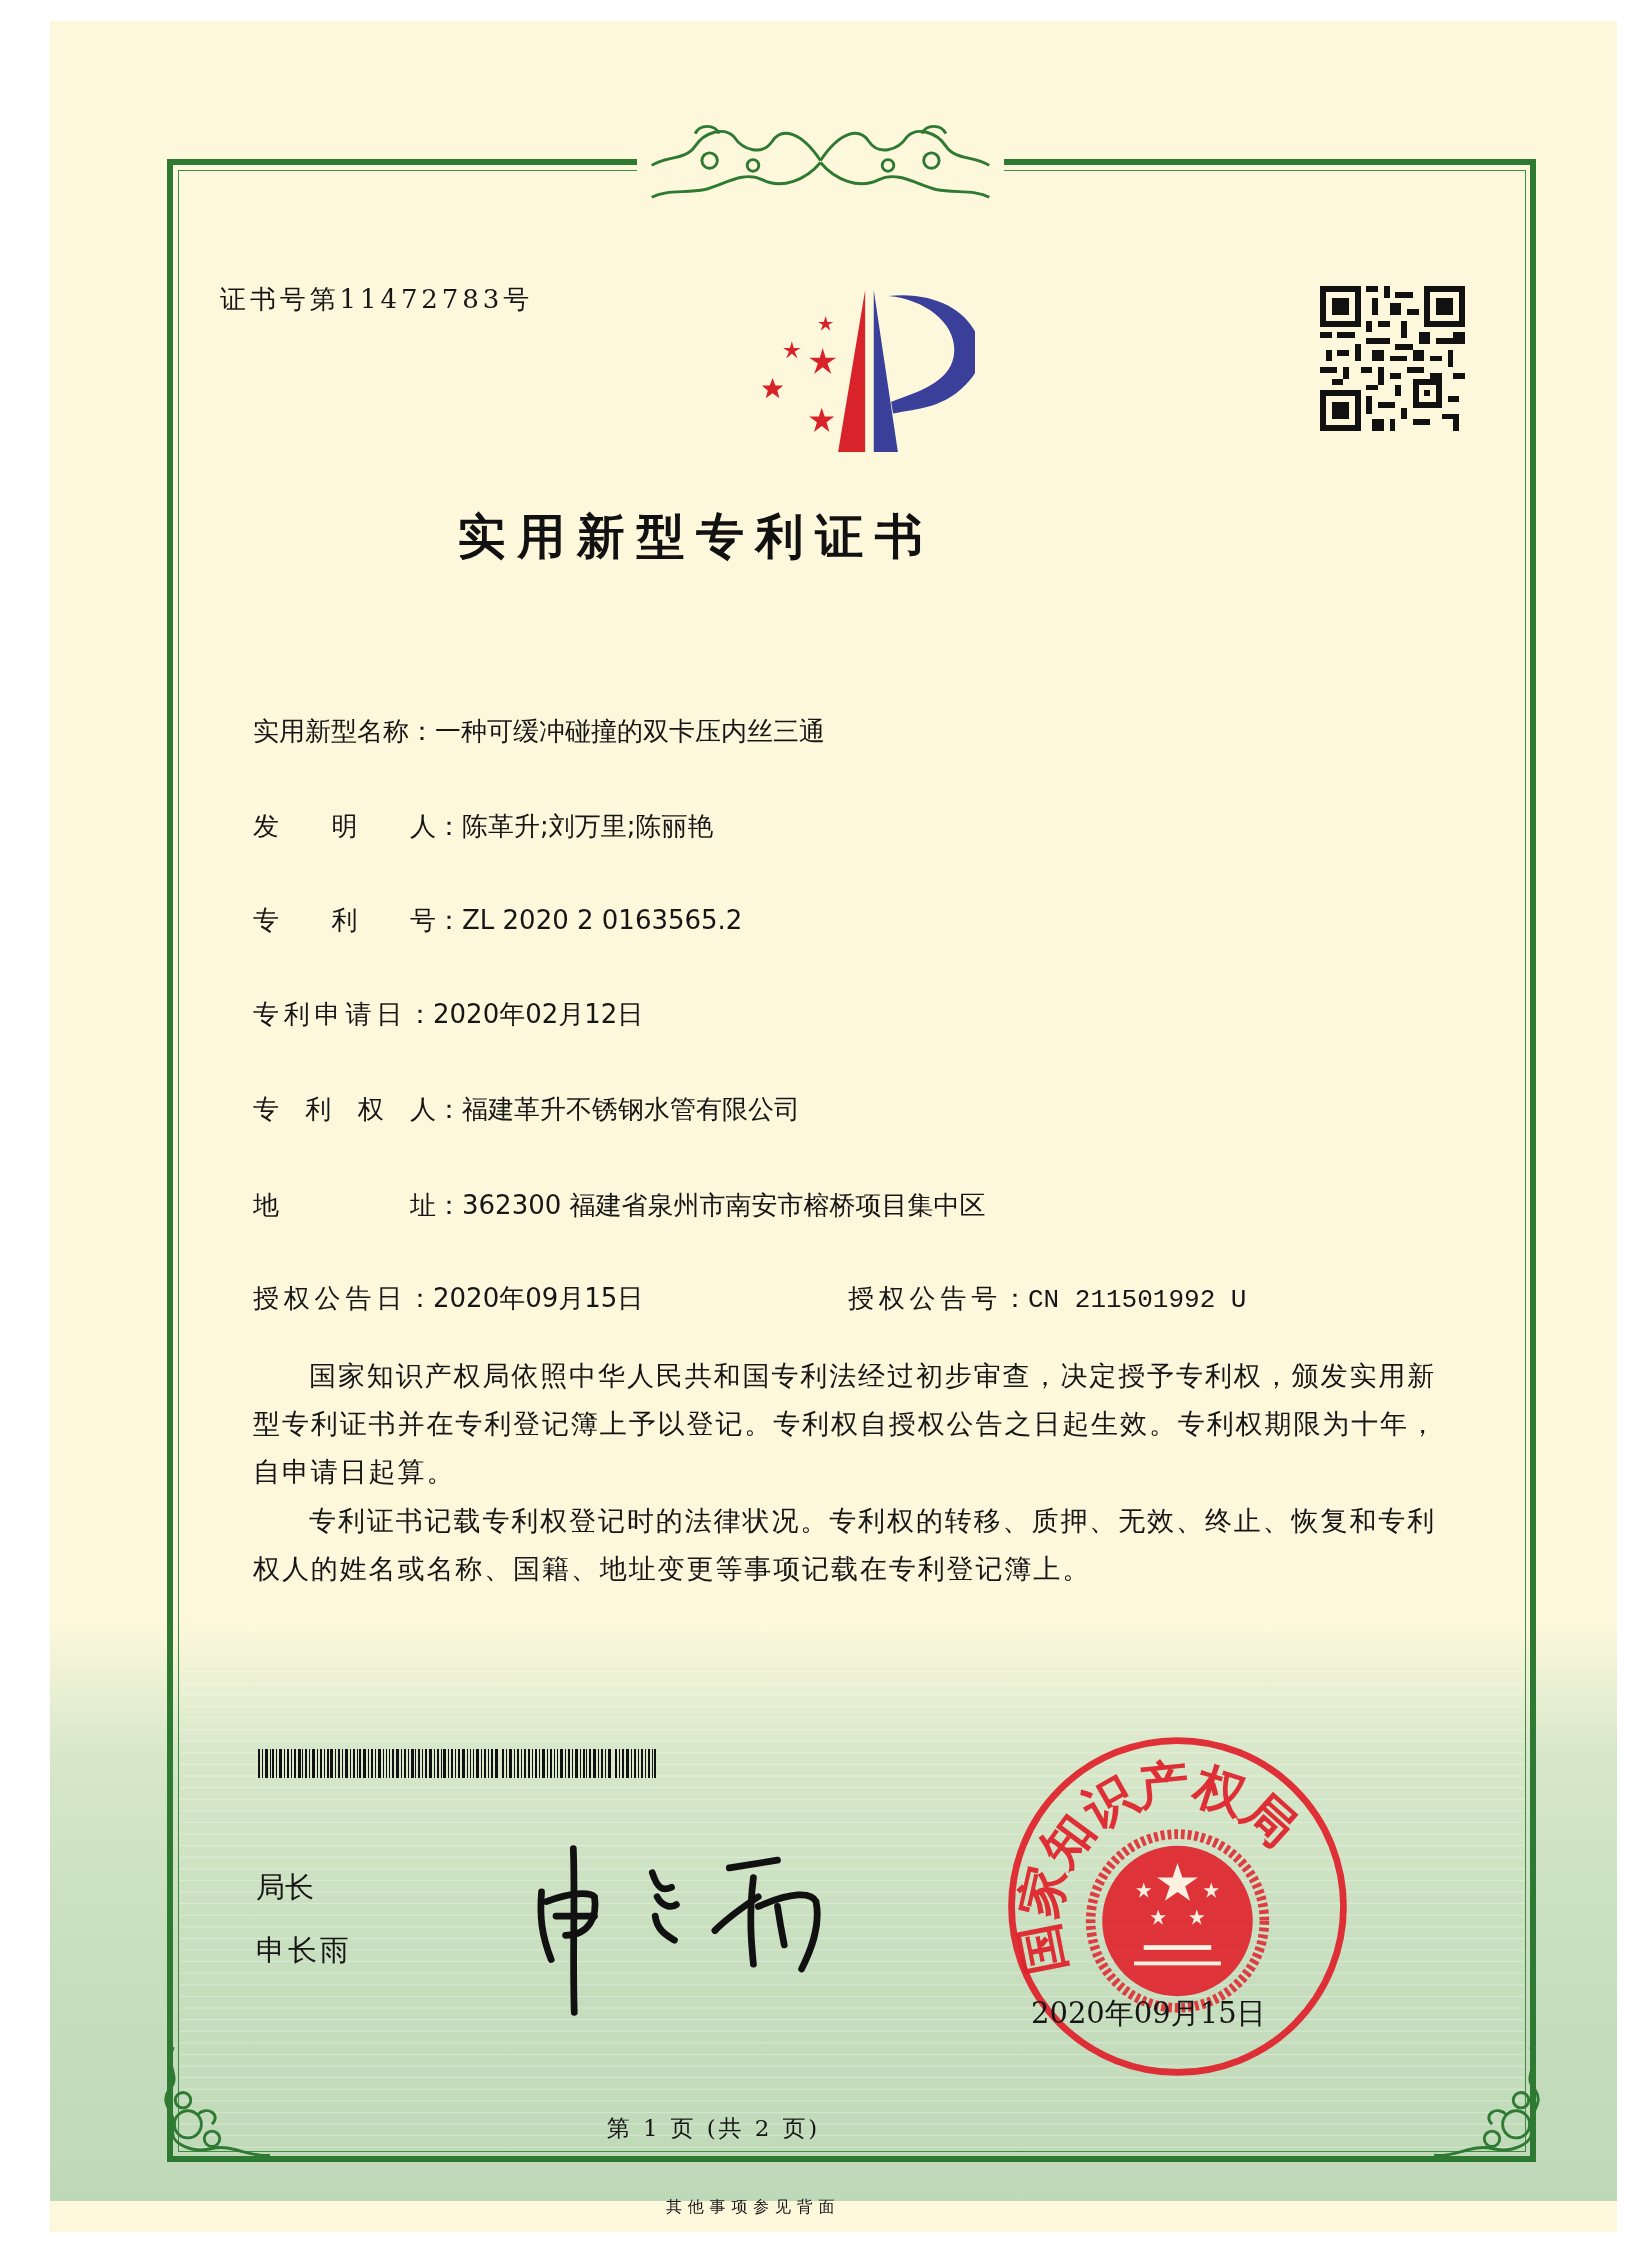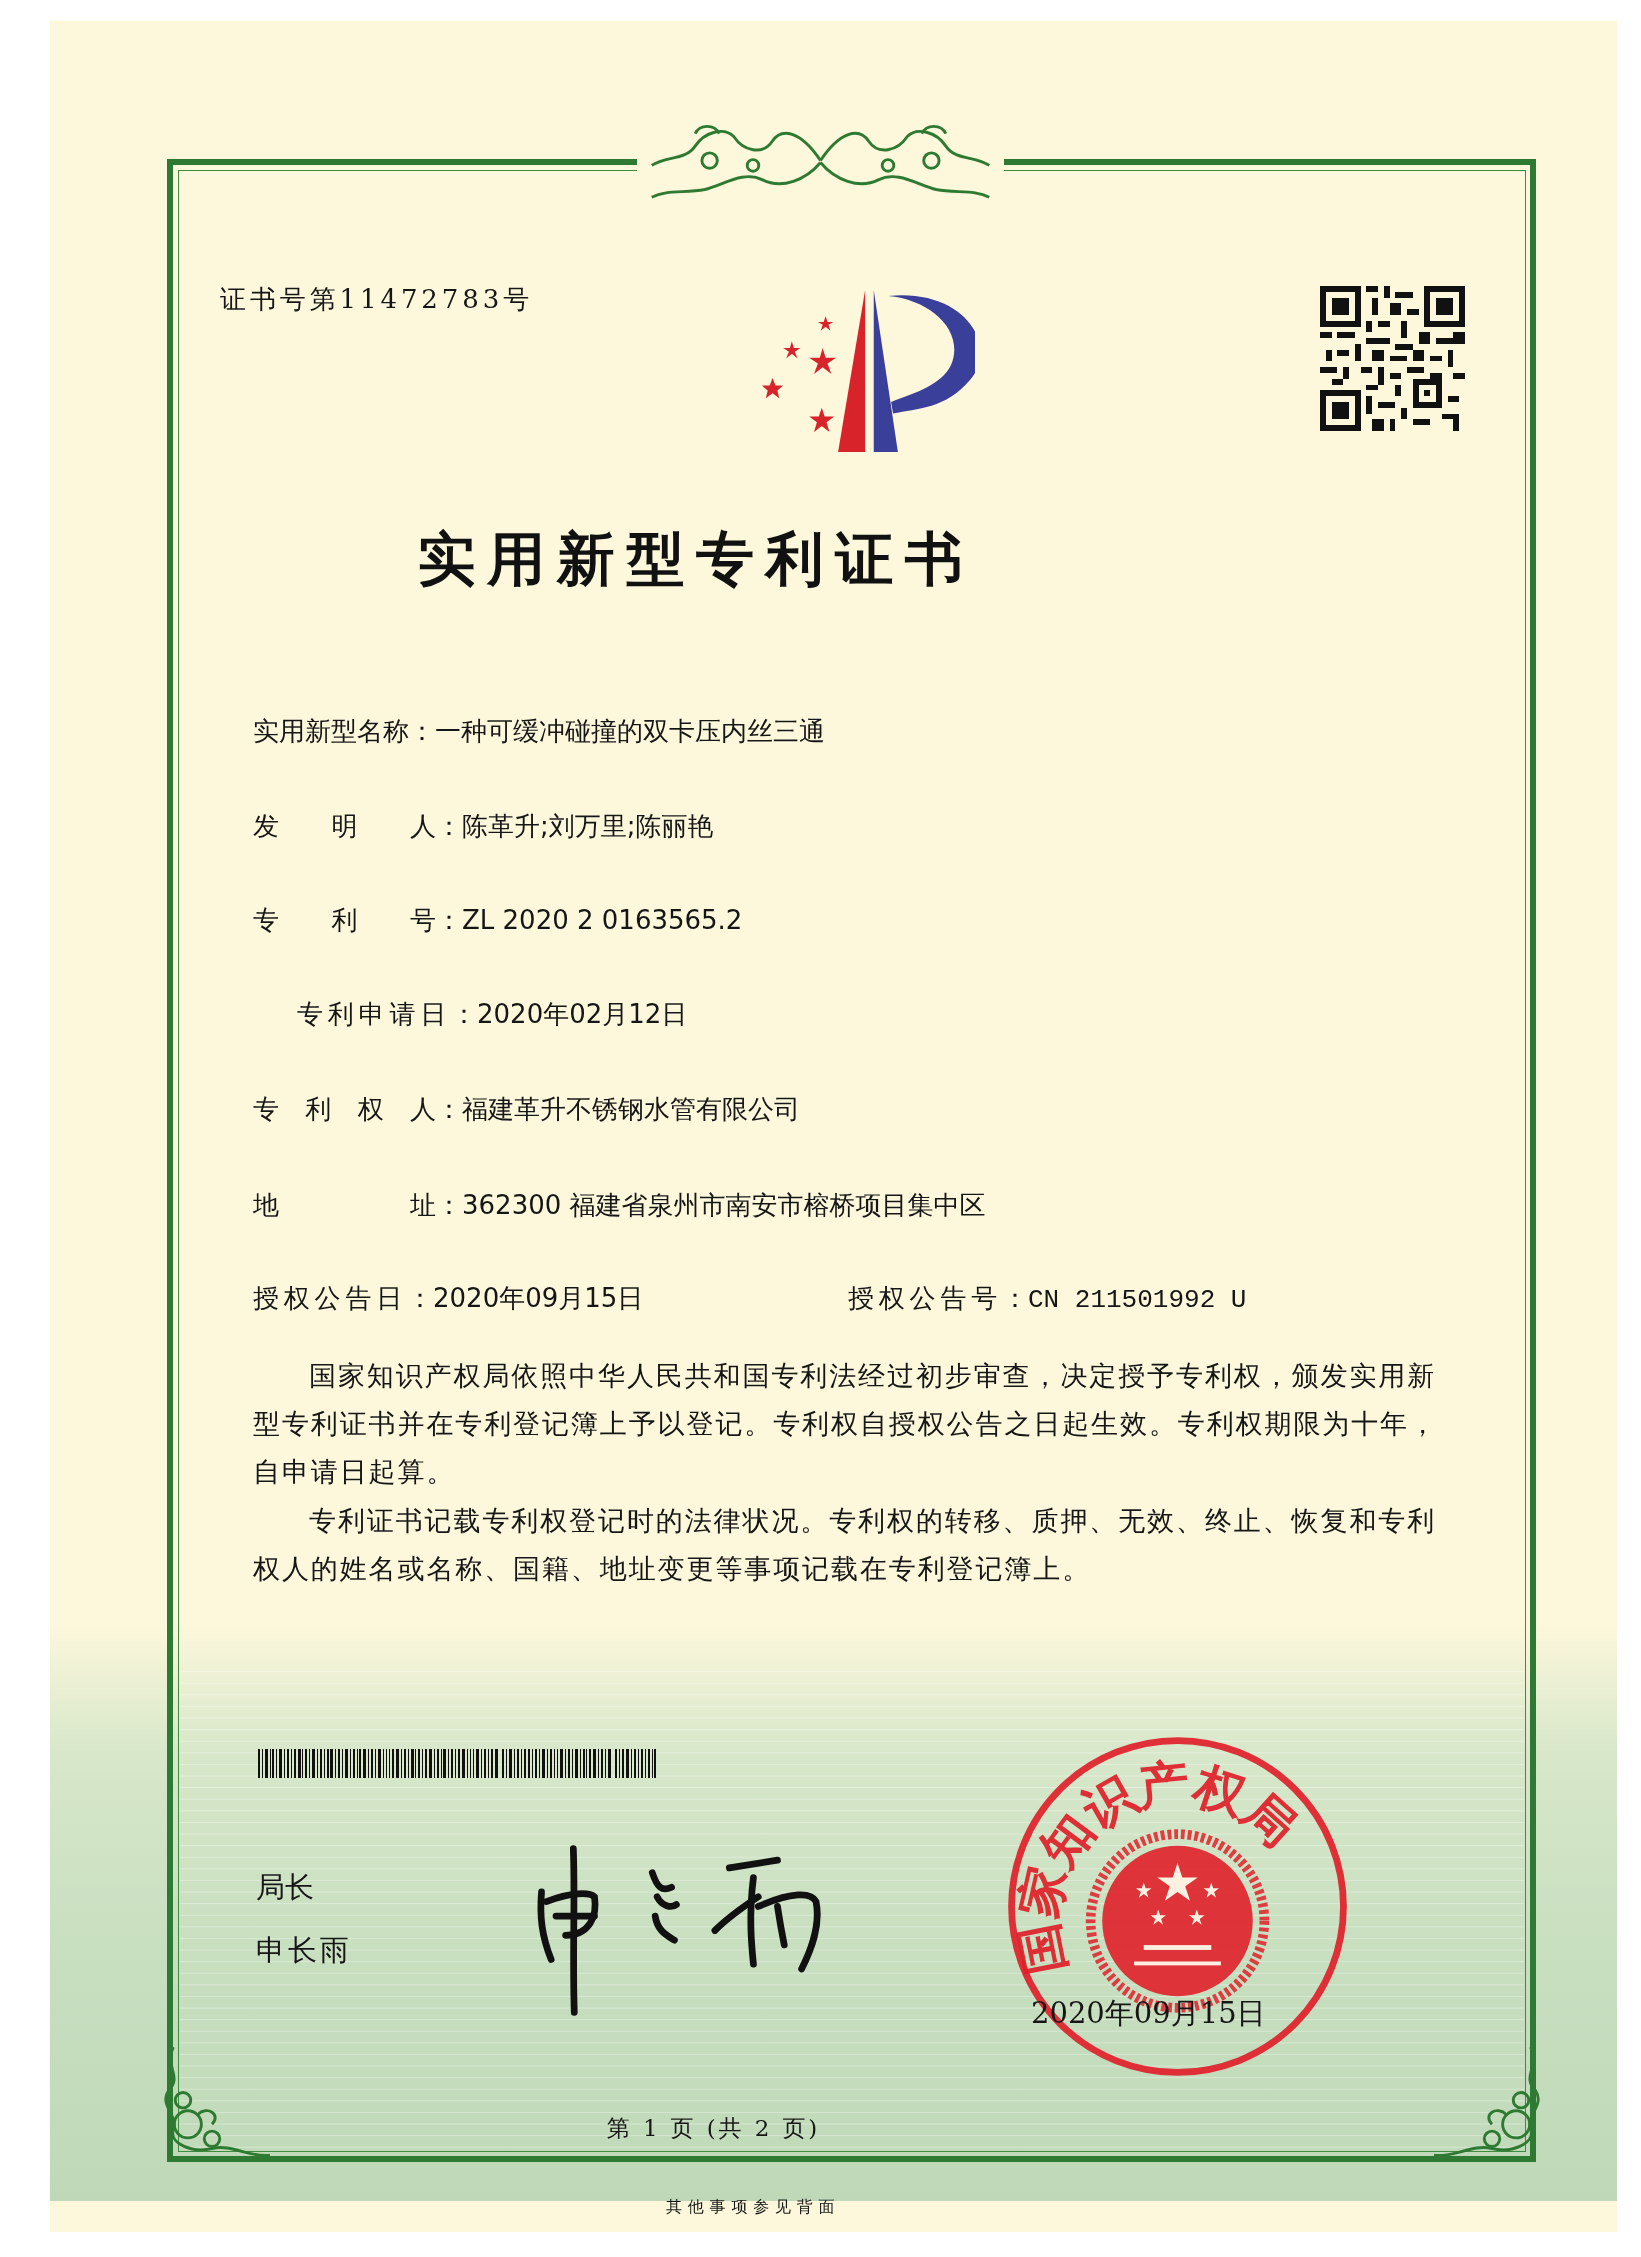--- a/index.html
+++ b/index.html
@@ -28,28 +28,28 @@
     background: repeating-linear-gradient(to bottom, rgba(255,255,255,0) 0px, rgba(255,255,255,0) 9.7px, rgba(255,255,255,0.35) 10.6px, rgba(255,255,255,0) 11.6px);
     pointer-events: none;
   }
   .top-ornament { position: absolute; left: 637px; top: 122px; width: 367px; height: 81px; background: #fdf8dc; }
   .corner-ornament { position: absolute; width: 116px; height: 116px; }
   .abs { position: absolute; white-space: nowrap; }
 
   .cert-no { left: 220px; top: 282px; font-size: 26px; letter-spacing: 3.9px; }
   .logo { left: 734px; top: 288px; width: 241px; height: 174px; }
   .qr { left: 1320px; top: 286px; width: 145px; height: 145px; }
-  .title { left: 0; width: 1392px; text-align: center; top: 521px; font-size: 58px; letter-spacing: 11.6px; font-weight: bold; color: #111; font-family: "DejaVu Sans", "Liberation Sans", sans-serif; }
+  .title { left: 0; width: 1392px; text-align: center; top: 505px; font-size: 48px; letter-spacing: 11.6px; font-weight: bold; color: #111; font-family: "DejaVu Sans", "Liberation Sans", sans-serif; }
 
   .field { left: 253px; font-size: 26px; font-family: "DejaVu Sans", "Liberation Sans", sans-serif; }
   .field .lbl-spread { display: inline-flex; width: 183px; justify-content: space-between; }
   .f1 { top: 714px; }
   .f2 { top: 809px; }
   .f3 { top: 903px; }
-  .f4 { top: 997px; margin-left: 44px; }
+  .f4 { top: 997px; }
   .f5 { top: 1092px; }
   .f6 { top: 1188px; }
   .f7 { top: 1281px; }
   .f7b { left: 848px; top: 1281px; font-size: 26px; font-family: Liberation Mono, monospace; }
 
   .para { left: 253px; width: 1188px; font-size: 27px; line-height: 48px; text-indent: 56px; white-space: normal; letter-spacing: 1.9px; font-family: "DejaVu Sans", "Liberation Sans", sans-serif; }
   .p1 { top: 1352px; }
   .p2 { top: 1497px; }
 
   .barcode { left: 258px; top: 1749px; width: 398px; height: 29px; }

